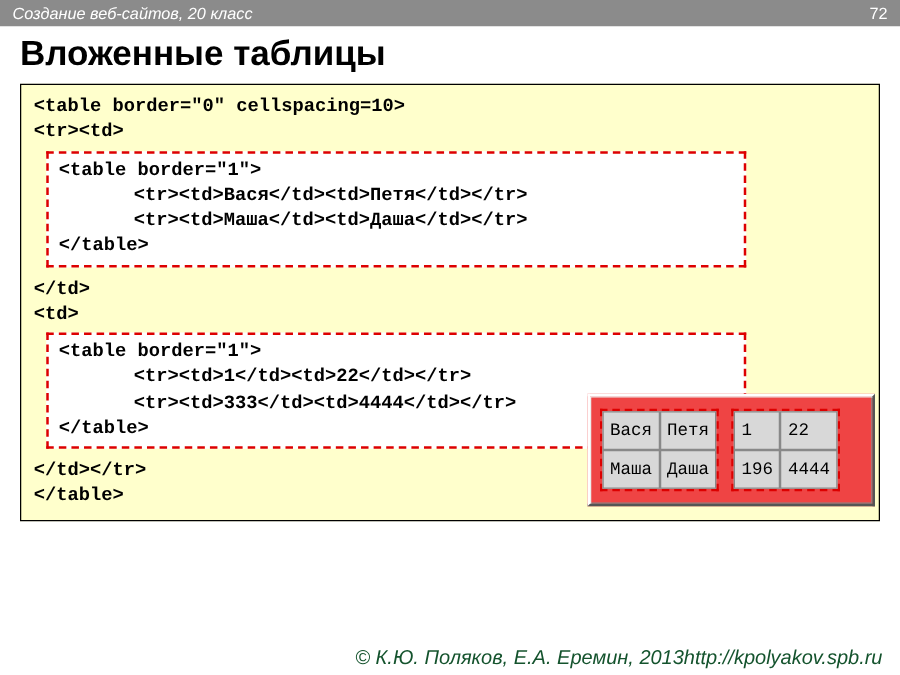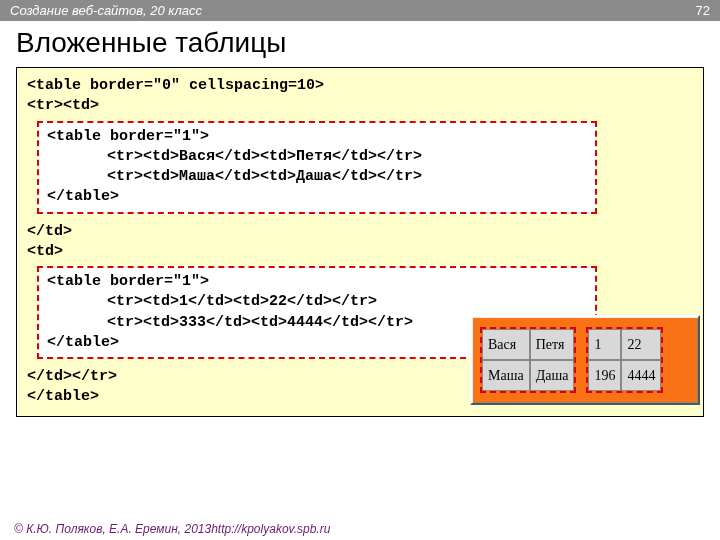--- a/index.html
+++ b/index.html
@@ -21,21 +21,21 @@
     display: flex;
     justify-content: space-between;
   }
   .page-number {
     font-weight: normal;
     font-style: normal;
     margin-left: 13px;
   }
   .main-title {
     font-size: 28px;
-    font-weight: normal;
+    font-weight: bold;
     margin: 6px 16px 8px;
   }
   .content-area {
     margin: 0 16px;
     position: relative;
   }
   .code-container {
     background: #ffffcc;
     border: 1px solid #000;
     padding: 8px 10px;
@@ -55,51 +55,51 @@
   .nested-block .indent {
     margin-left: 60px;
   }
   .code-line { white-space: pre; }
   .preview-box {
     position: absolute;
     right: 4px;
     top: 248px;
     width: 230px;
     height: 90px;
-    background: #f97316;
+    background: #ef4444;
     border: 2px solid;
     border-color: #fff #555 #555 #fff;
     box-shadow: inset 1px 1px 0 #eee, inset -1px -1px 0 #888;
     padding: 10px 8px;
     display: flex;
     gap: 10px;
-    font-family: Liberation Serif, serif;
+    font-family: Liberation Mono, monospace;
     font-size: 14px;
   }
   .preview-table {
     border-collapse: separate;
     border-spacing: 0;
     border: 2px dashed #d00;
   }
   .preview-table td {
     border: 1px solid #888;
     padding: 3px 5px;
     background: #d8d8d8;
   }
   .footer {
     position: absolute;
     bottom: 4px;
     left: 0;
     right: 0;
     padding: 0 14px;
-    font-size: 12px;
+    font-size: 16px;
     font-style: italic;
-    color: #701a75;
+    color: #14532d;
     display: flex;
-    justify-content: flex-start;
+    justify-content: flex-end;
   }
 </style>
 </head>
 <body>
 
 <div class="header-bar">
   <span>Создание веб-сайтов, 20 класс</span>
   <span class="page-number">72</span>
 </div>
 

